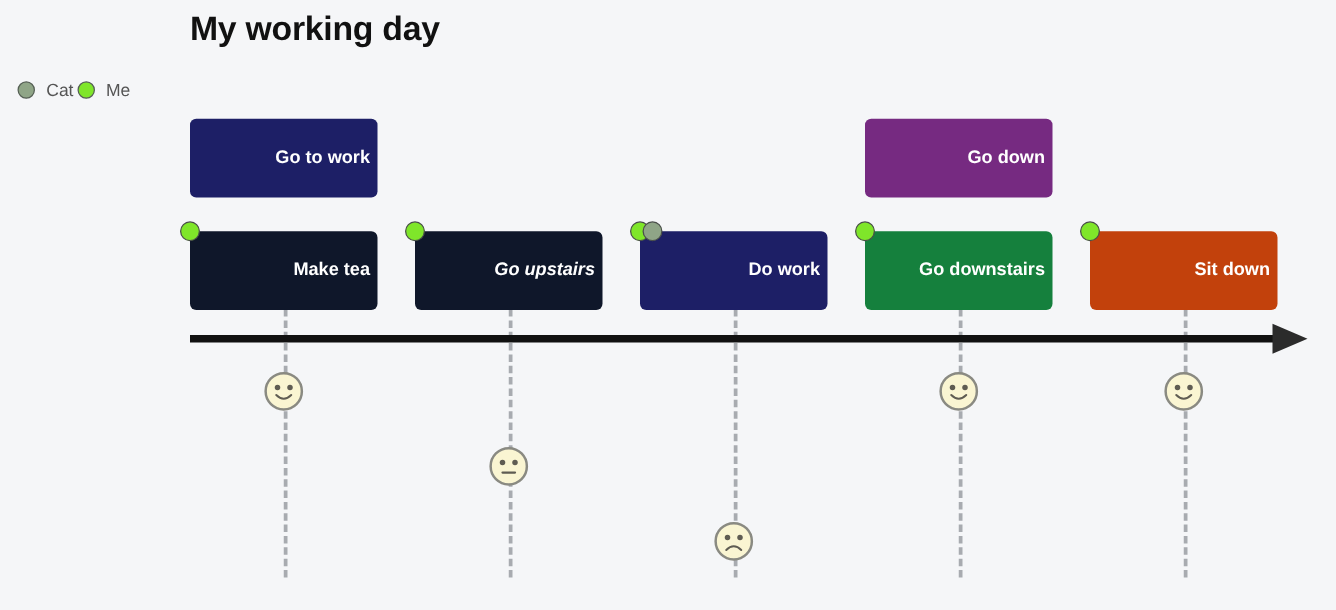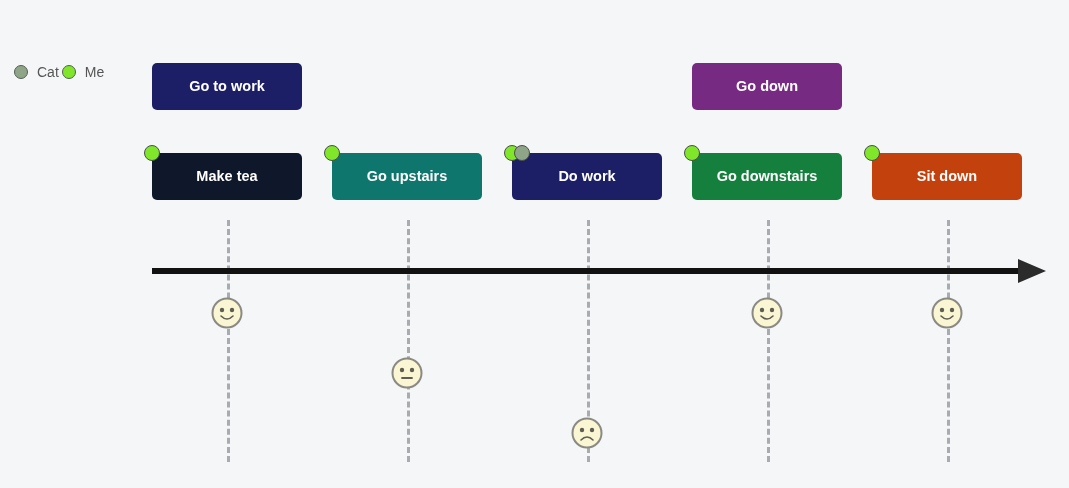--- a/index.html
+++ b/index.html
@@ -56,25 +56,26 @@
   .legend-label {
     font-size: 14px;
     color: #555555;
     line-height: 18px;
   }
 
   
   .task-box {
     position: absolute;
     width: 150px;
-    height: 47px;
+    height: 63px;
     border-radius: 5px;
     display: flex;
     align-items: center;
-    justify-content: center;
+    justify-content: flex-end;
+    margin-top: 32px;
   }
   .task-label {
     color: #ffffff;
     font-size: 14.5px;
     font-weight: bold;
     text-align: center;
     line-height: 1.15;
     padding: 0 6px;
   }
   .marker-wrap {
@@ -126,20 +127,21 @@
     position: absolute;
     width: 32px;
     height: 32px;
   }
 </style>
 </head>
 <body>
 
 <div id="stage">
 
+  <div id="page-title">My working day</div>
 
   <div id="legend">
       <div class="legend-item">
         <span class="legend-swatch" style="background: rgb(143, 165, 135);"></span>
         <span class="legend-label">Cat</span>
       </div>
       <div class="legend-item">
         <span class="legend-swatch" style="background: rgb(127, 230, 42);"></span>
         <span class="legend-label">Me</span>
       </div>
@@ -162,21 +164,21 @@
       </div>
       <div class="task-box" style="left: 692px; top: 63px; background: rgb(118, 42, 129);">
         <div class="task-label">Go down</div>
       </div>
       <div class="task-box" style="left: 152px; top: 153px; background: #0f172a;">
         <div class="marker-wrap">
           <span class="marker-dot" style="background: rgb(127, 230, 42);"></span>
         </div>
         <div class="task-label">Make tea</div>
       </div>
-      <div class="task-box" style="left: 332px; top: 153px; background: #0f766e;">
+      <div class="task-box" style="left: 332px; top: 153px; background: #0f172a; font-style: italic;">
         <div class="marker-wrap">
           <span class="marker-dot" style="background: rgb(127, 230, 42);"></span>
         </div>
         <div class="task-label">Go upstairs</div>
       </div>
       <div class="task-box" style="left: 512px; top: 153px; background: rgb(29, 31, 102);">
         <div class="marker-wrap">
           <span class="marker-dot" style="background: rgb(127, 230, 42);"></span>
           <span class="marker-dot" style="background: rgb(143, 165, 135);"></span>
         </div>

